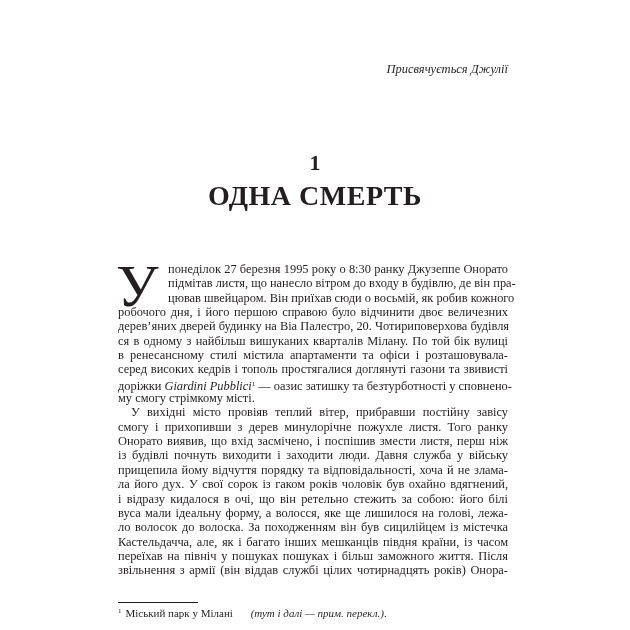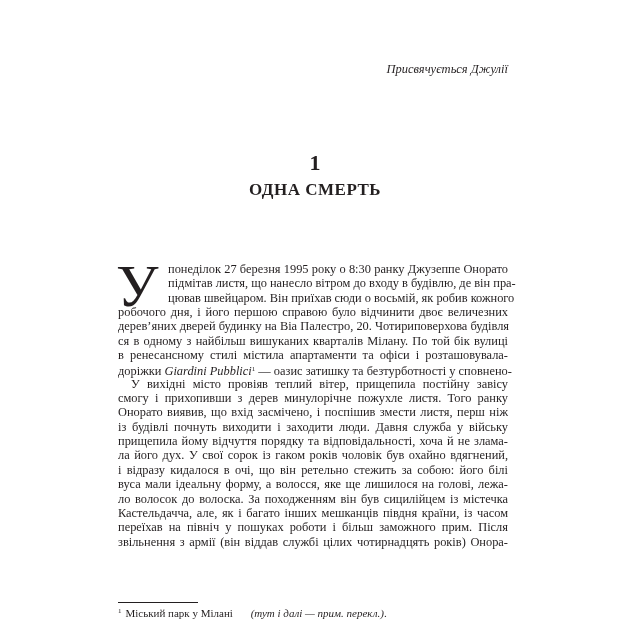--- a/index.html
+++ b/index.html
@@ -1,21 +1,21 @@
 <!DOCTYPE html>
 <html><head>
 <meta charset="utf-8">
 <style>
   html, body { margin:0; padding:0; }
   body { width:630px; height:630px; background:#ffffff; position:relative; overflow:hidden;
          font-family:"Liberation Serif","DejaVu Serif",serif; color:#231f20; }
   .page { position:absolute; left:0; top:0; width:630px; height:630px; }
   .dedication { position:absolute; right:122px; top:62px; font-style:italic; font-size:12.5px; color:#2a2627; }
   .chapter-num { position:absolute; left:0; width:630px; top:150px; text-align:center; font-size:22px; font-weight:bold; }
-  .chapter-title { position:absolute; left:0; width:630px; top:180px; text-align:center; font-size:17px; font-weight:bold; letter-spacing:0.5px; }
+  .chapter-title { position:absolute; left:0; width:630px; top:180px; text-align:center; font-size:28px; font-weight:bold; letter-spacing:0.5px; }
   .body { position:absolute; left:118px; top:262px; width:390px; }
   .line { height:14.35px; line-height:14.35px; font-size:12.4px; white-space:nowrap; text-align:justify; text-align-last:justify; display:block; }
   .line.last { text-align-last:left; }
   .line.indent { padding-left:13px; }
   .line.drop { padding-left:50px; }
   .dropcap { position:absolute; left:116px; top:258px; font-size:60px; line-height:56px; font-weight:normal; }
   .fn-rule { position:absolute; left:118px; top:602px; width:80px; height:0; border-top:1px solid #231f20; }
   .footnote { position:absolute; left:118px; top:607px; font-size:11px; white-space:nowrap; }
   .footnote sup { font-size:7px; vertical-align:4px; margin-right:4px; }
   .footnote i { font-style:italic;margin-left:15px; }
@@ -34,31 +34,33 @@
   <div class="dropcap">У</div>
 
   <div class="body">
     <span class="line drop">понеділок 27 березня 1995 року о 8:30 ранку Джузеппе Онорато</span>
     <span class="line drop">підмітав листя, що нанесло вітром до входу в будівлю, де він пра-</span>
     <span class="line drop">цював швейцаром. Він приїхав сюди о восьмій, як робив кожного</span>
     <span class="line">робочого дня, і його першою справою було відчинити двоє величезних</span>
     <span class="line">дерев’яних дверей будинку на Віа Палестро, 20. Чотириповерхова будівля</span>
     <span class="line">ся в одному з найбільш вишуканих кварталів Мілану. По той бік вулиці</span>
     <span class="line">в ренесансному стилі містила апартаменти та офіси і розташовувала-</span>
+    <span class="line">серед високих кедрів і тополь простягалися доглянуті газони та звивисті</span>
     <span class="line"><span>доріжки </span><i>Giardini Pubblici</i><sup class="ref">1</sup><span> — оазис затишку та безтурботності у сповнено-</span></span>
-    <span class="line indent">У вихідні місто провіяв теплий вітер, прищепила постійну завісу</span>
+    <span class="line last">му смогу стрімкому місті.</span>
+    <span class="line indent">У вихідні місто провіяв теплий вітер, прибравши постійну завісу</span>
     <span class="line">смогу і прихопивши з дерев минулорічне пожухле листя. Того ранку</span>
     <span class="line">Онорато виявив, що вхід засмічено, і поспішив змести листя, перш ніж</span>
     <span class="line">із будівлі почнуть виходити і заходити люди. Давня служба у війську</span>
     <span class="line">прищепила йому відчуття порядку та відповідальності, хоча й не злама-</span>
     <span class="line">ла його дух. У свої сорок із гаком років чоловік був охайно вдягнений,</span>
     <span class="line">і відразу кидалося в очі, що він ретельно стежить за собою: його білі</span>
     <span class="line">вуса мали ідеальну форму, а волосся, яке ще лишилося на голові, лежа-</span>
     <span class="line">ло волосок до волоска. За походженням він був сицилійцем із містечка</span>
     <span class="line">Кастельдачча, але, як і багато інших мешканців півдня країни, із часом</span>
-    <span class="line">переїхав на північ у пошуках роботи і більш заможного прим. Після</span>
+    <span class="line">переїхав на північ у пошуках пошуках і більш заможного життя. Після</span>
     <span class="line">звільнення з армії (він віддав службі цілих чотирнадцять років) Онора-</span>
   </div>
 
   <div class="fn-rule"></div>
   <div class="footnote"><sup>1</sup><span>Міський парк у Мілані </span><i>(тут і далі — прим. перекл.)</i><span>.</span></div>
 
 </div>
 
 </body></html>

